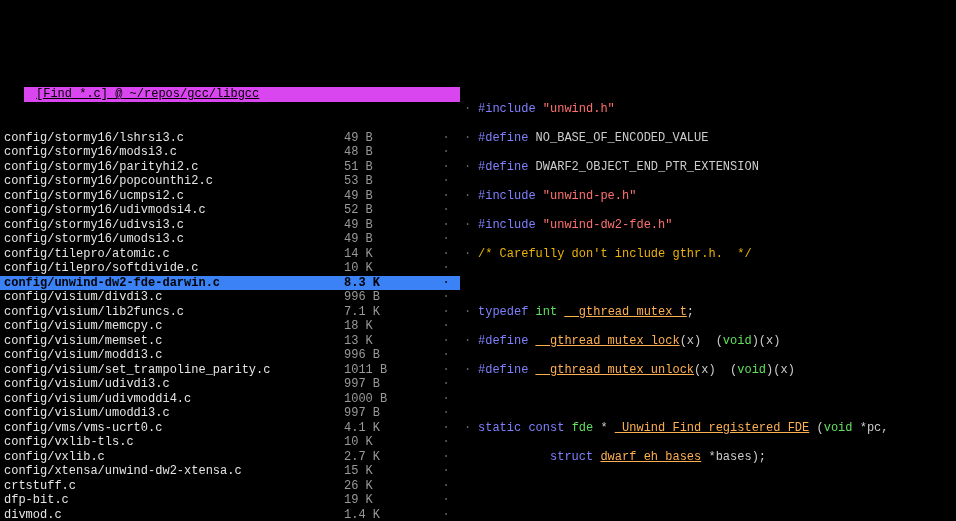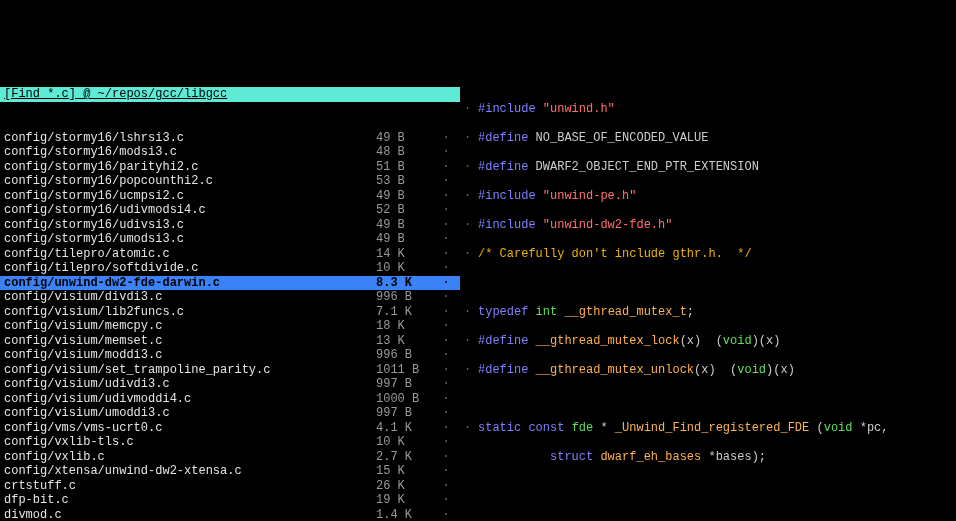--- a/index.html
+++ b/index.html
@@ -11,41 +11,42 @@
     line-height: 14.5px;
     width: 956px;
     height: 521px;
     overflow: hidden;
     white-space: pre;
   }
   .main { display: flex; height: 490px; }
   .left-pane { width: 460px; flex-shrink: 0; }
   .right-pane { flex: 1; overflow: hidden; }
   .header-bar {
-    background: #5eead4;
+    background: #d946ef;
     color: #000;
-    padding: 0 4px;
+    padding: 0 12px;
     display: flex;
+    margin-left: 24px;
   }
   .header-bar.right { justify-content: center; }
-  .file-row { display: flex; padding: 0 4px; }
+  .file-row { display: flex; padding: 0 4px; gap: 32px; }
   .file-name { flex: 1; color: #e5e5e5; }
   .file-size { width: 60px; text-align: left; color: #999; }
   .file-marker { width: 20px; text-align: center; color: #666; }
   .file-row.selected { background: #3b82f6; color: #000; }
   .file-row.selected .file-name { color: #000; font-weight: bold; }
   .file-row.selected .file-size { color: #000; font-weight: bold; }
   .file-row.selected .file-marker { color: #000; }
   .code-row { padding: 0 4px; display: flex; }
   .bullet { color: #666; width: 14px; }
   .code-content { flex: 1; overflow: hidden; }
   .kw { color: #8080ff; }
   .str { color: #ff7070; }
   .type { color: #60e060; }
-  .ident { color: #ffb050; }
+  .ident { color: #ffb050; text-decoration: underline; }
   .comment { color: #eab308; }
   .under { text-decoration: underline; }
 </style>
 </head>
 <body>
 
 
 
 <div class="main">
   <div class="left-pane">

